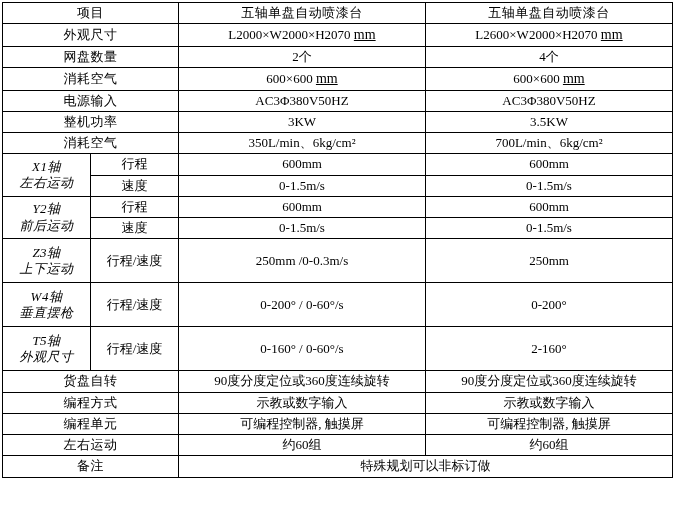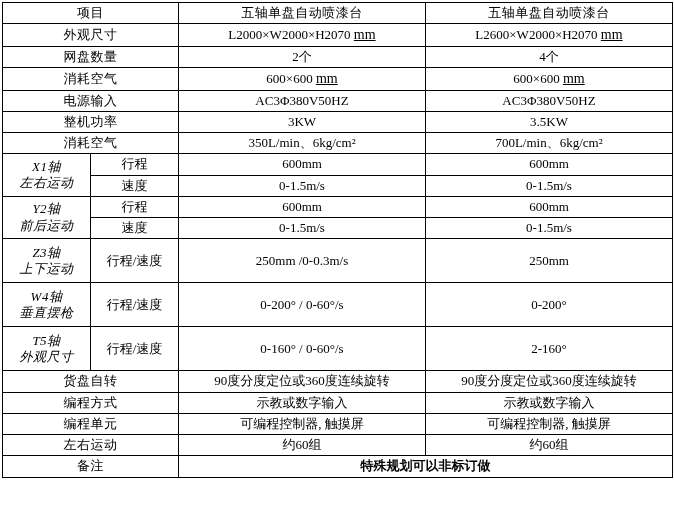--- a/index.html
+++ b/index.html
@@ -186,17 +186,17 @@
 
     <tr>
       <td colspan="2" class="label-cell">左右运动</td>
       <td class="value-cell">约60组</td>
       <td class="value-cell">约60组</td>
     </tr>
 
     <tr>
       <td colspan="2" class="label-cell">备注</td>
       <td colspan="2" class="value-cell" style="text-align:center">
-        <span style="display:inline-block; width:247px; font-weight:bold;">特殊规划可以非标订做</span>
+        <span style="display:inline-block; width:247px; ">特殊规划可以非标订做</span>
       </td>
     </tr>
   </tbody>
 </table>
 
 </body></html>

